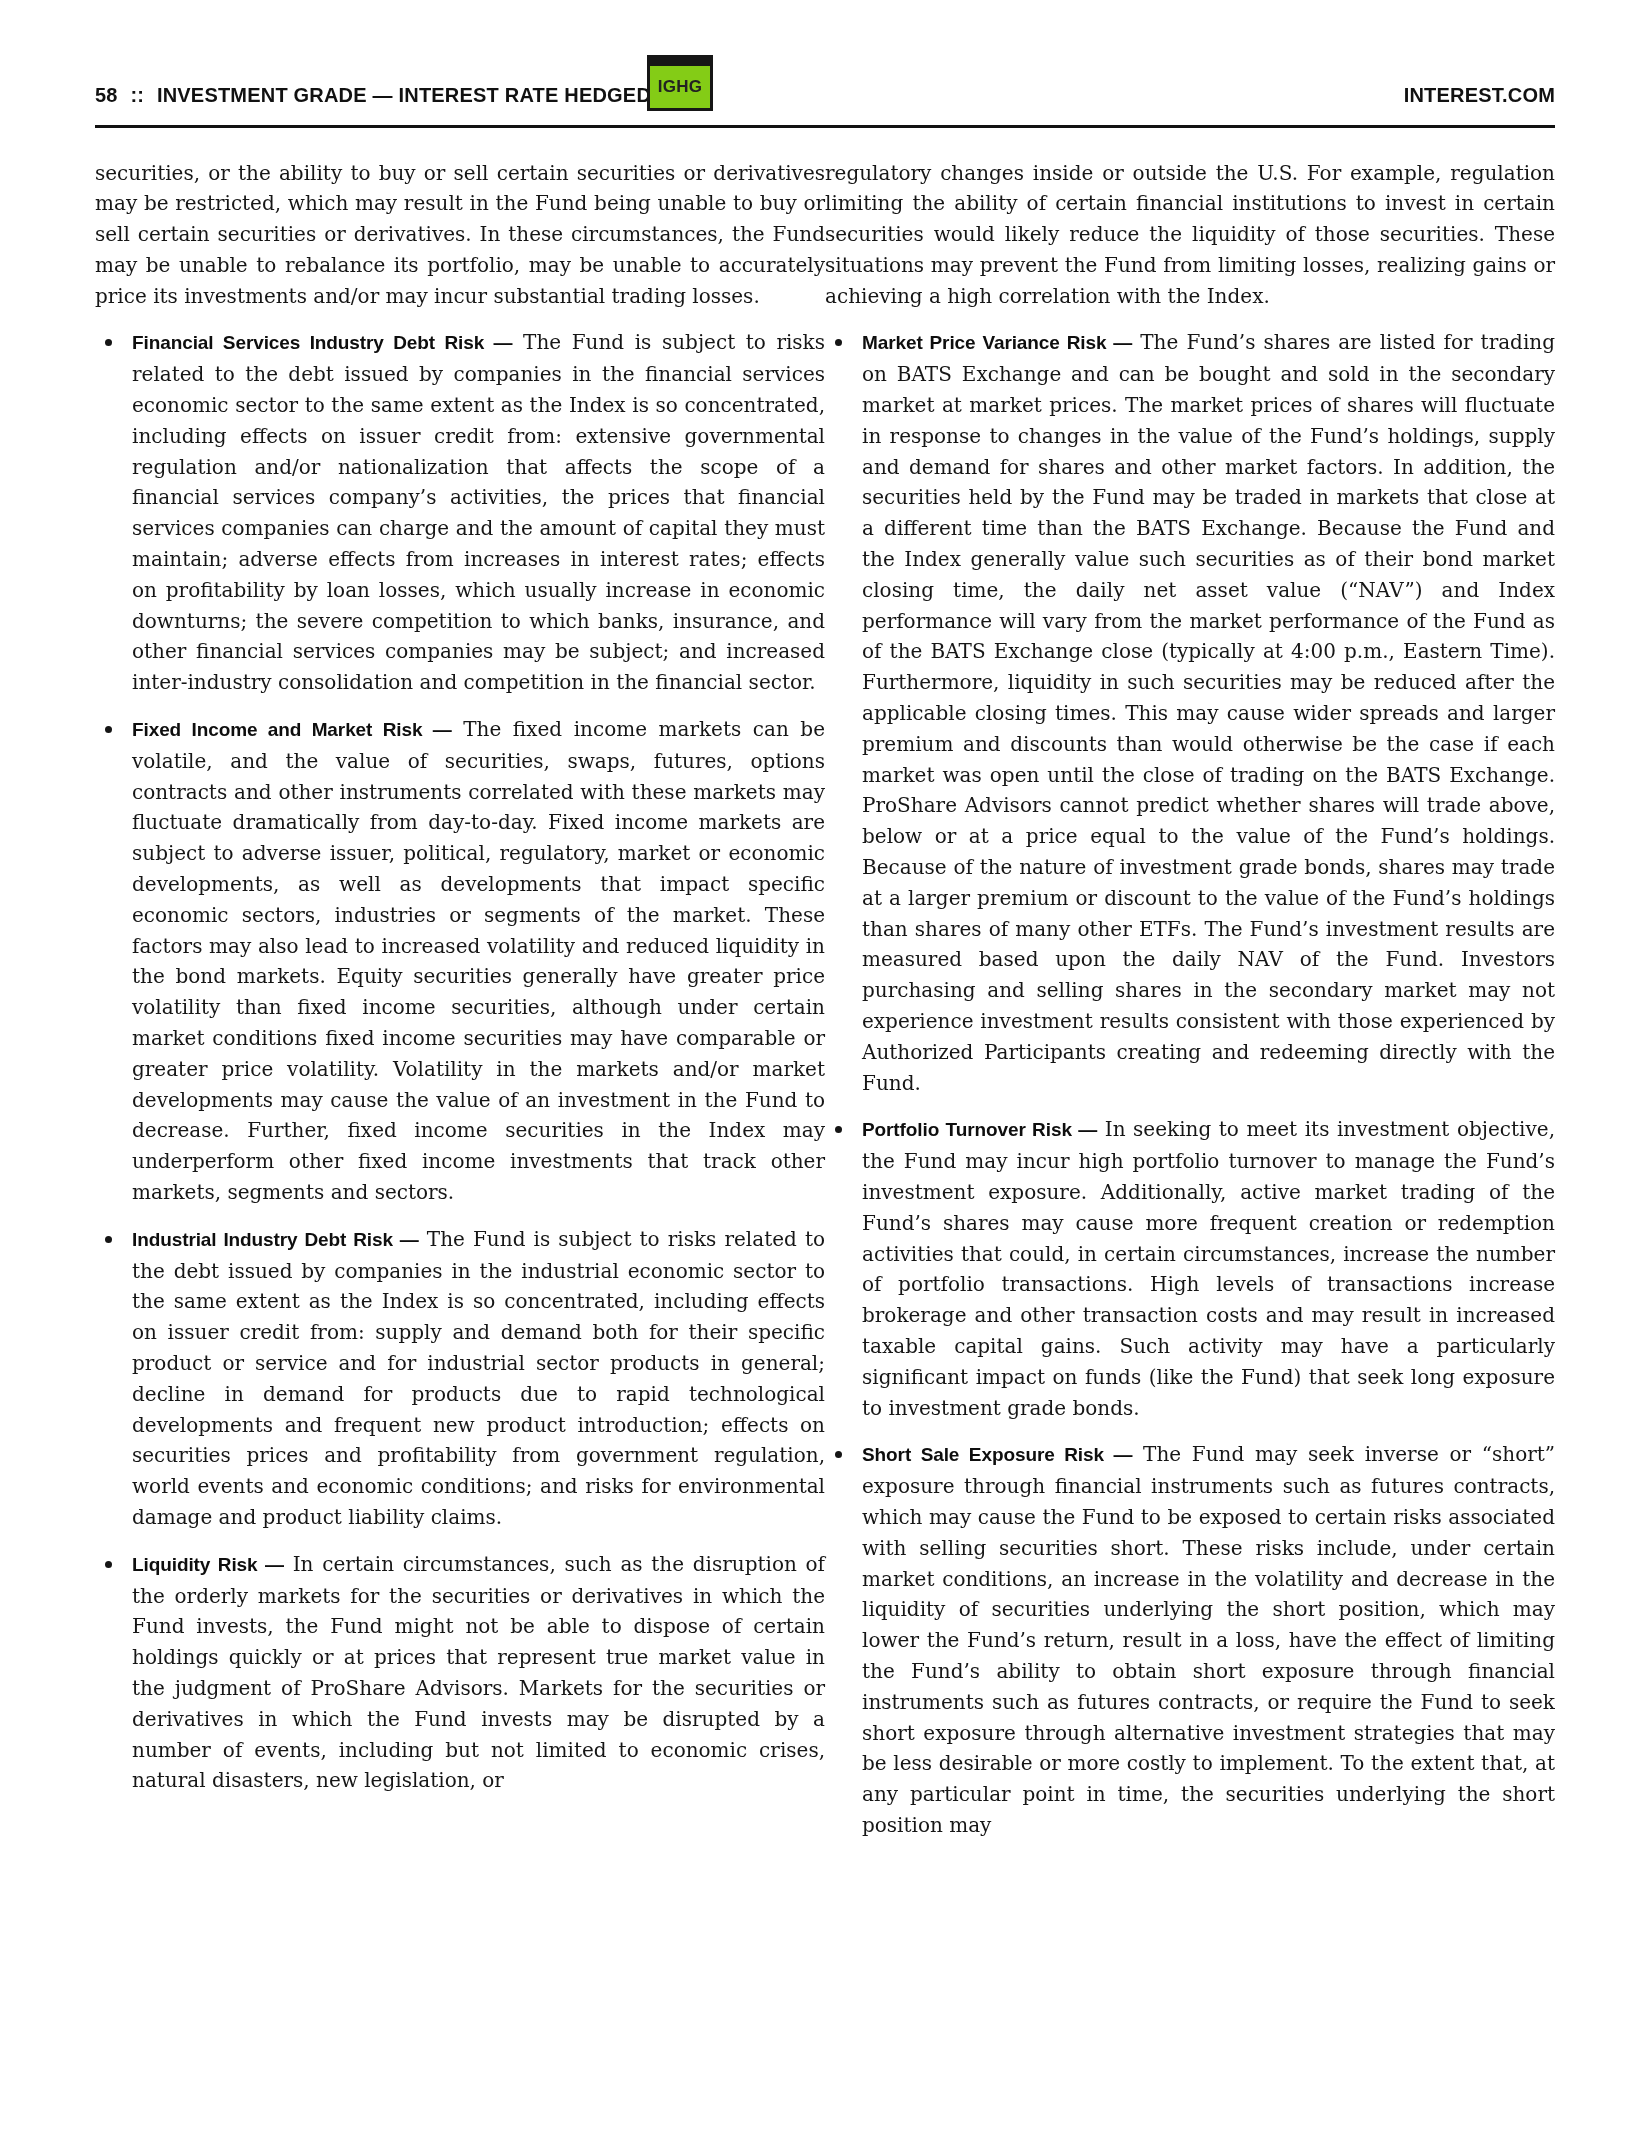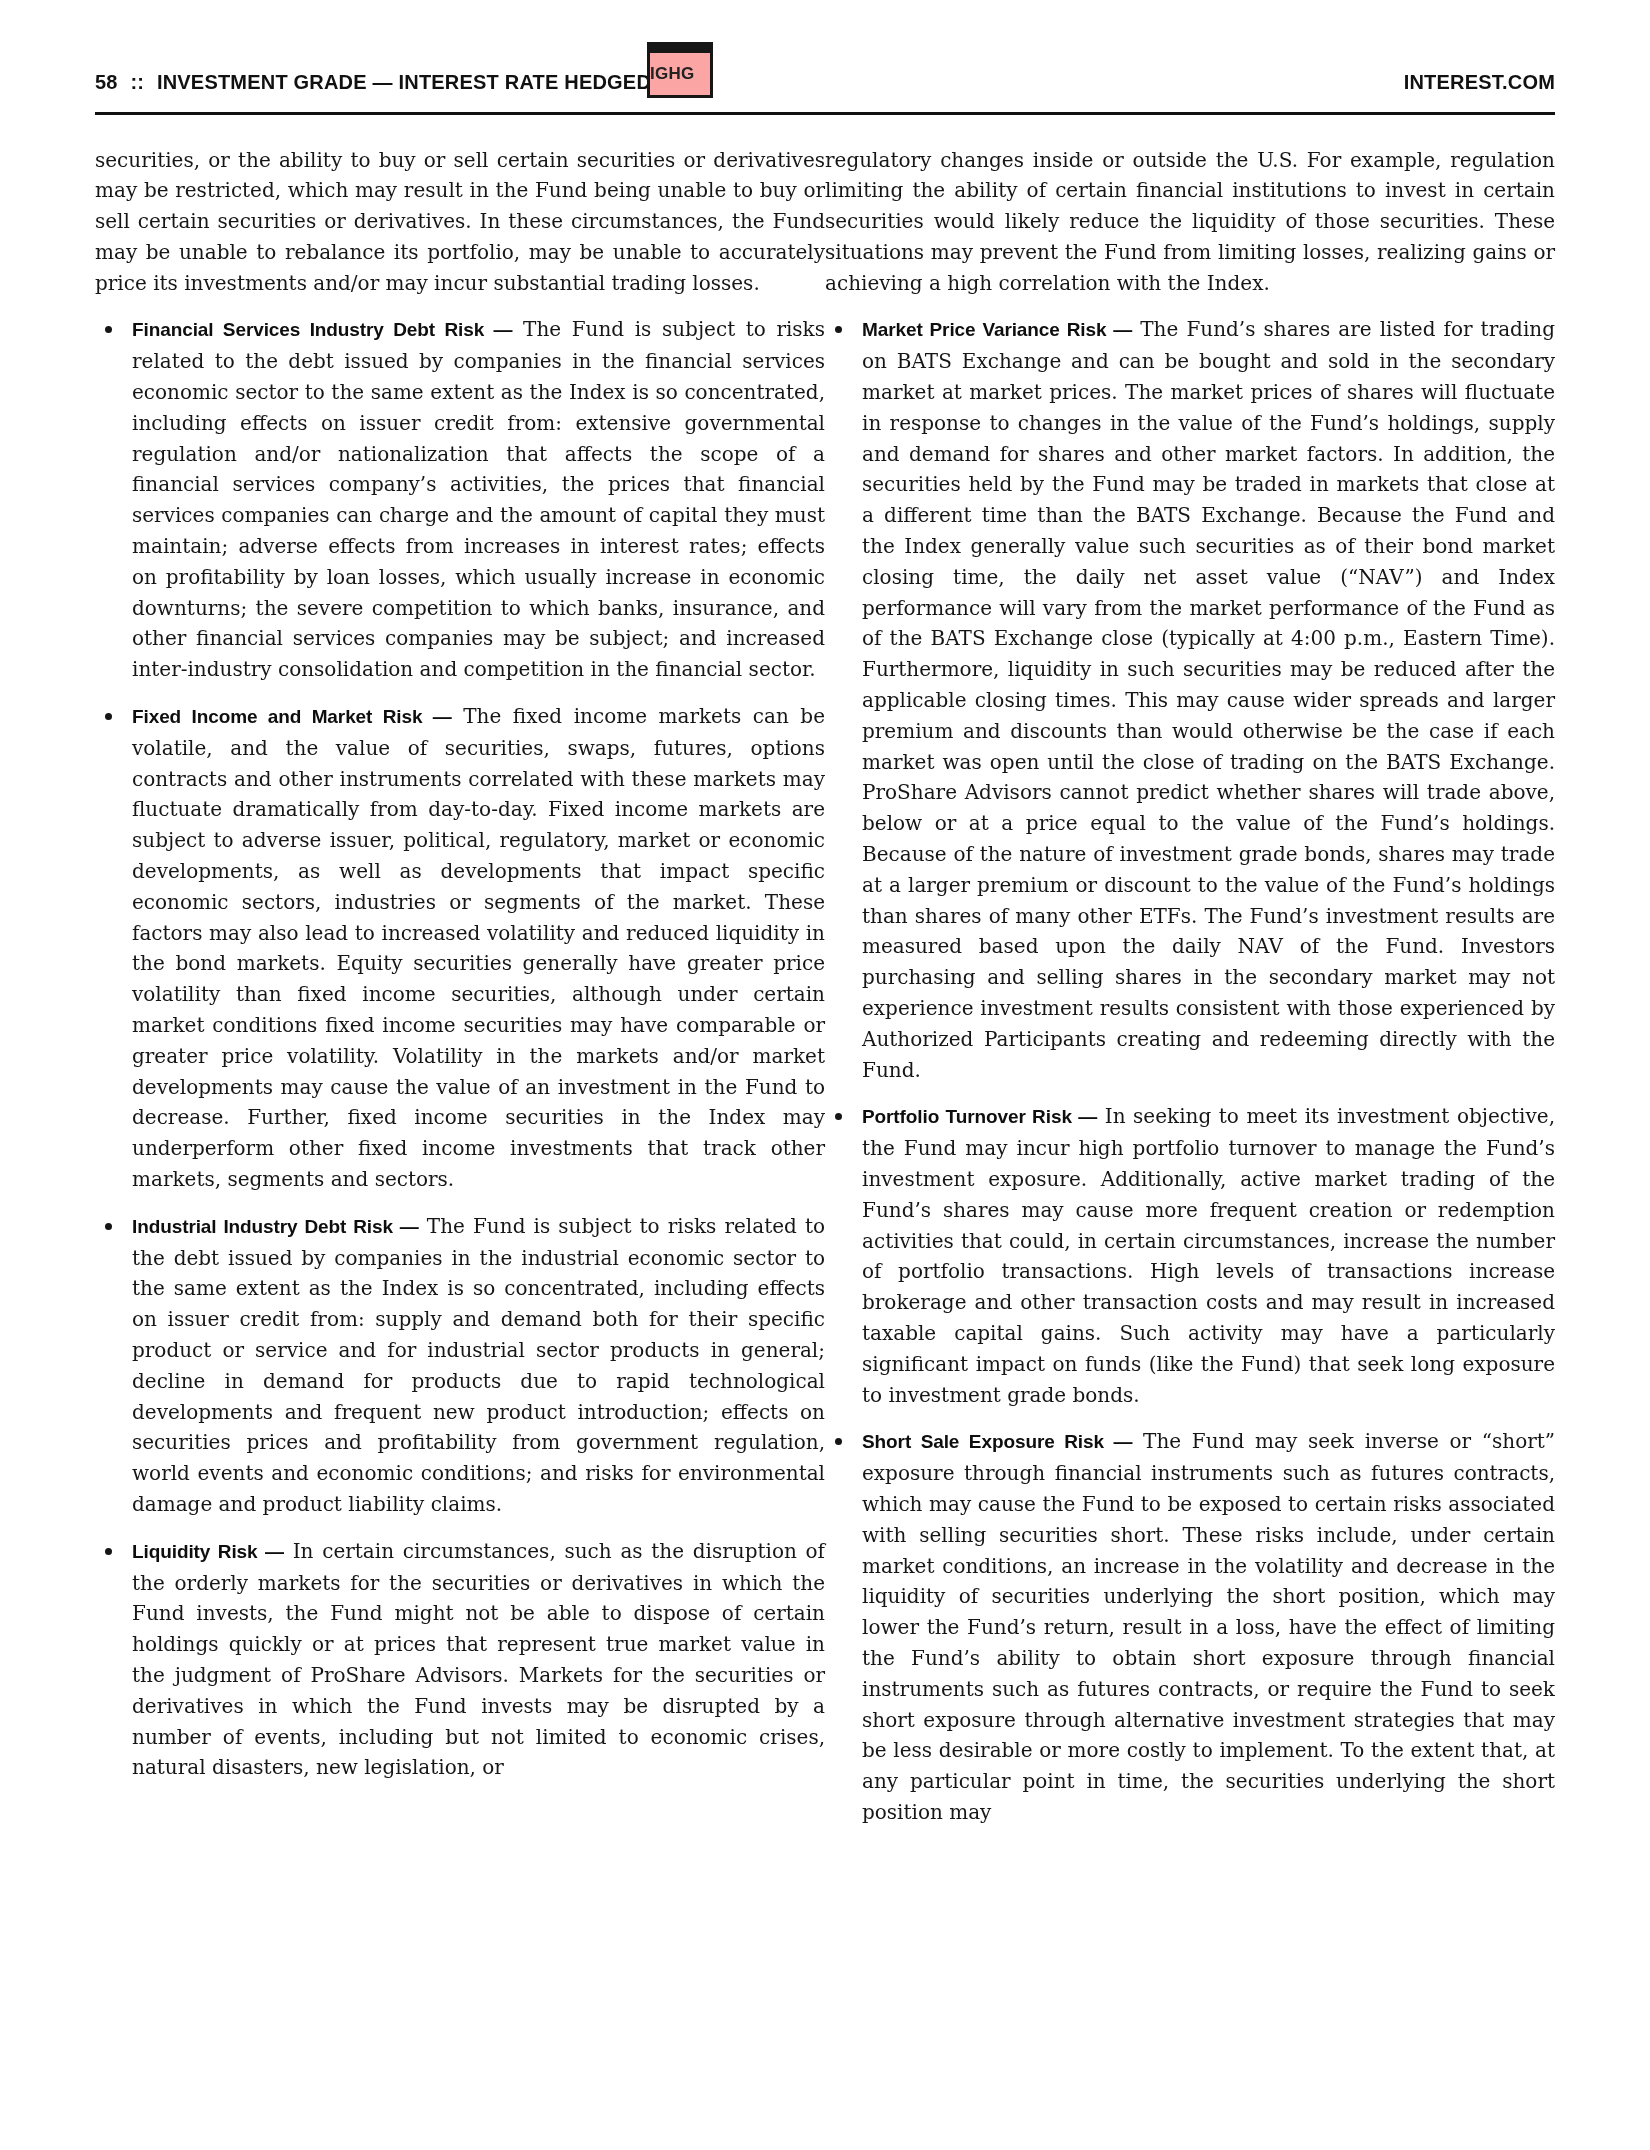--- a/index.html
+++ b/index.html
@@ -1,34 +1,34 @@
 <!DOCTYPE html>
 <html><head>
 <meta charset="utf-8">
 <style>
   html, body { margin: 0; padding: 0; background: #ffffff; }
   .page {
     width: 1650px; height: 1986px; background: #ffffff; box-sizing: border-box;
-    padding: 46px 95px 0 95px; position: relative; margin: 0 auto;
+    padding: 46px 95px 0 95px; position: relative; margin: 13px auto;
     color: #151515; overflow: hidden;
   }
   .hsans {
     font-family: "Liberation Sans", "DejaVu Sans", sans-serif;
     font-weight: 700; font-size: 20px; letter-spacing: .2px; color: #111;
   }
   .header { position: relative; height: 66px; }
   .header-left { position: absolute; left: 0; bottom: 18px; white-space: nowrap; }
   .header-left .sep { margin: 0 7px; }
   .header-right { position: absolute; right: 0; bottom: 18px; }
   .ticker-box {
     position: absolute; left: 552px; top: -4px; width: 60px; height: 42px;
     border: 3px solid #161616; border-top: 11px solid #161616;
-    display: flex; align-items: center; justify-content: flex-start;
+    display: flex; align-items: center; justify-content: center;
     font-family: "Liberation Sans", sans-serif; font-weight: 600;
-    font-size: 17px; letter-spacing: .3px; background: #fca5a5; color: #222;
+    font-size: 17px; letter-spacing: .3px; background: #84cc16; color: #222;
   }
   .rule { height: 2.5px; background: #111; margin: 0 0 30px 0; }
   .columns { display: flex; }
   .col { flex: 1 1 0; min-width: 0; }
   .col p {
     font-family: "DejaVu Serif", "Liberation Serif", serif;
     font-size: 20px; line-height: 30.8px; text-align: justify;
     margin: 0; color: #161616;
   }
   .intro { margin-bottom: 16px !important; }

